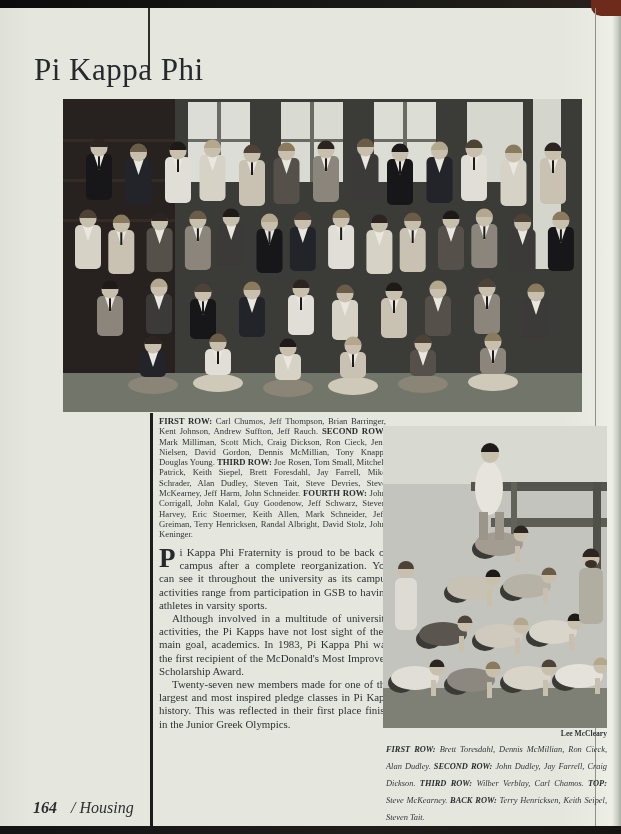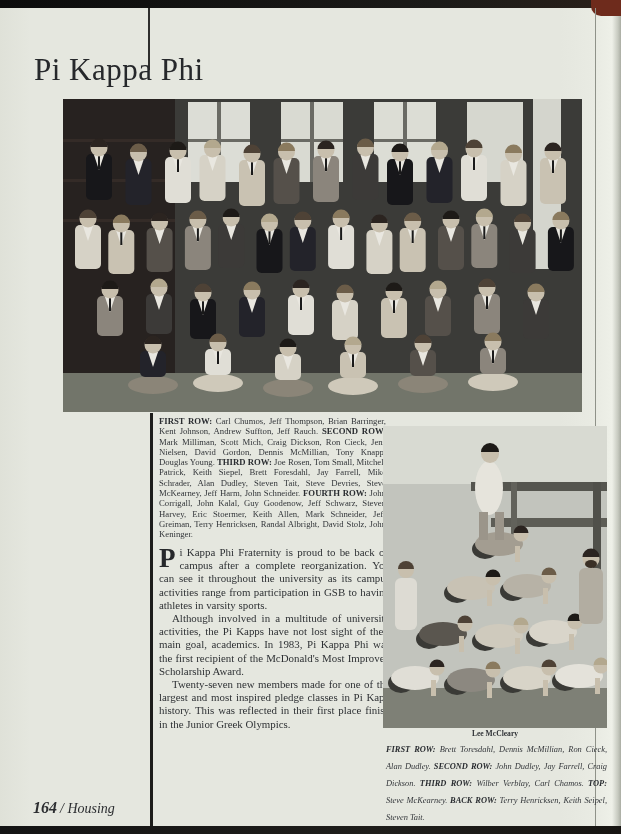--- a/index.html
+++ b/index.html
@@ -32,35 +32,35 @@
   .v-rule{position:absolute;left:150px;top:413px;width:3px;height:413px;background:#1d1d1b;}
   .caption{
     position:absolute;color:#33363a;text-align:justify;margin:0;
   }
   .caption b{font-weight:bold;color:#2a2d31;}
   .caption-main{left:159px;top:416px;width:227px;font-size:8.7px;line-height:10.3px;}
   .caption-italic{left:386px;top:741px;width:221px;font-size:8.4px;line-height:17px;font-style:italic;}
   .caption-italic b{font-style:italic;}
   .credit{
     position:absolute;left:383px;top:729px;width:224px;
-    text-align:center;font-size:7.6px;font-weight:bold;color:#2f3236;
+    text-align:right;font-size:7.6px;font-weight:bold;color:#2f3236;
   }
   .article{
     position:absolute;left:159px;top:546px;width:231px;
     font-size:10.9px;line-height:13.2px;color:#2e3134;text-align:justify;
   }
   .article p{margin:0;}
   .article p.indent{text-indent:13px;}
   .dropcap{
     float:left;font-size:27px;line-height:22px;font-weight:bold;
     margin:1px 4px 0 0;color:#26282b;
   }
   .footer{position:absolute;left:33px;top:799px;color:#2c2e31;font-style:italic;}
   .footer .pnum{font-weight:bold;font-size:16px;}
-  .footer .section{font-size:14px;margin-left:3px;}
+  .footer .section{font-size:16px;margin-left:14px;}
 </style>
 </head>
 <body>
 
 <div class="page">
 
   <div class="top-edge"></div>
   <div class="binding-corner"></div>
   <div class="page-edge-line"></div>
   <div class="top-tick"></div>

